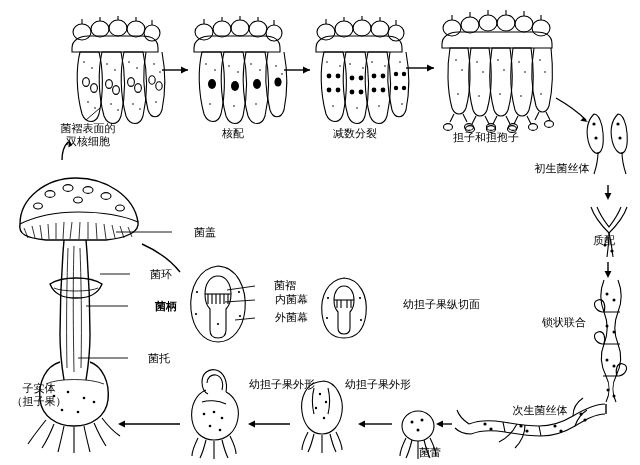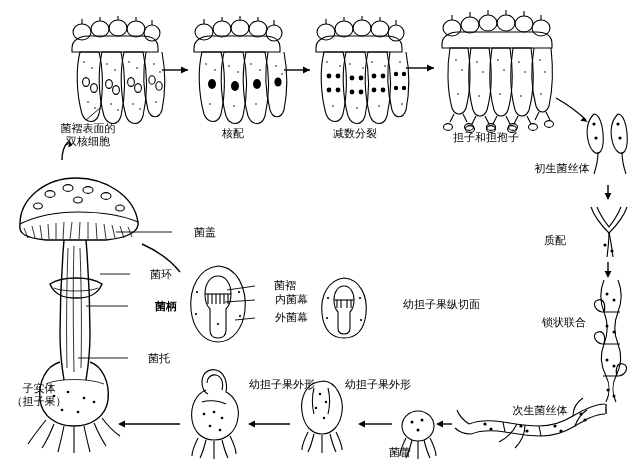--- a/index.html
+++ b/index.html
@@ -472,24 +472,24 @@
 
   </svg>
 
   <div class="lbl" style="left:40px;top:122px;width:96px;">菌褶表面的
 双核细胞</div>
   <div class="lbl" style="left:203px;top:127px;width:60px;">核配</div>
   <div class="lbl" style="left:313px;top:127px;width:84px;">减数分裂</div>
   <div class="lbl" style="left:420px;top:131px;width:132px;">担子和担孢子</div>
 
   <div class="lbl" style="left:508px;top:162px;width:108px;">初生菌丝体</div>
-  <div class="lbl" style="left:531px;top:234px;width:48px;">质配</div>
+  <div class="lbl" style="left:580px;top:234px;width:48px;">质配</div>
   <div class="lbl" style="left:528px;top:316px;width:72px;">锁状联合</div>
   <div class="lbl" style="left:498px;top:404px;width:84px;font-family:Liberation Serif, serif;">次生菌丝体</div>
-  <div class="lbl" style="left:376px;top:446px;width:48px;">菌蕾</div>
+  <div class="lbl" style="left:406px;top:446px;width:48px;">菌蕾</div>
   <div class="lbl" style="left:336px;top:378px;width:84px;">幼担子果外形</div>
   <div class="lbl" style="left:240px;top:378px;width:84px;">幼担子果外形</div>
   <div class="lbl" style="left:4px;top:382px;width:70px;">子实体
 （担子果）</div>
 
   <div class="lbl left" style="left:370px;top:298px;width:110px;">幼担子果纵切面</div>
 
   <div class="lbl left" style="left:176px;top:226px;width:40px;">菌盖</div>
   <div class="lbl left" style="left:132px;top:268px;width:40px;">菌环</div>
   <div class="lbl left" style="left:137px;top:300px;width:40px;font-weight:bold;">菌柄</div>

